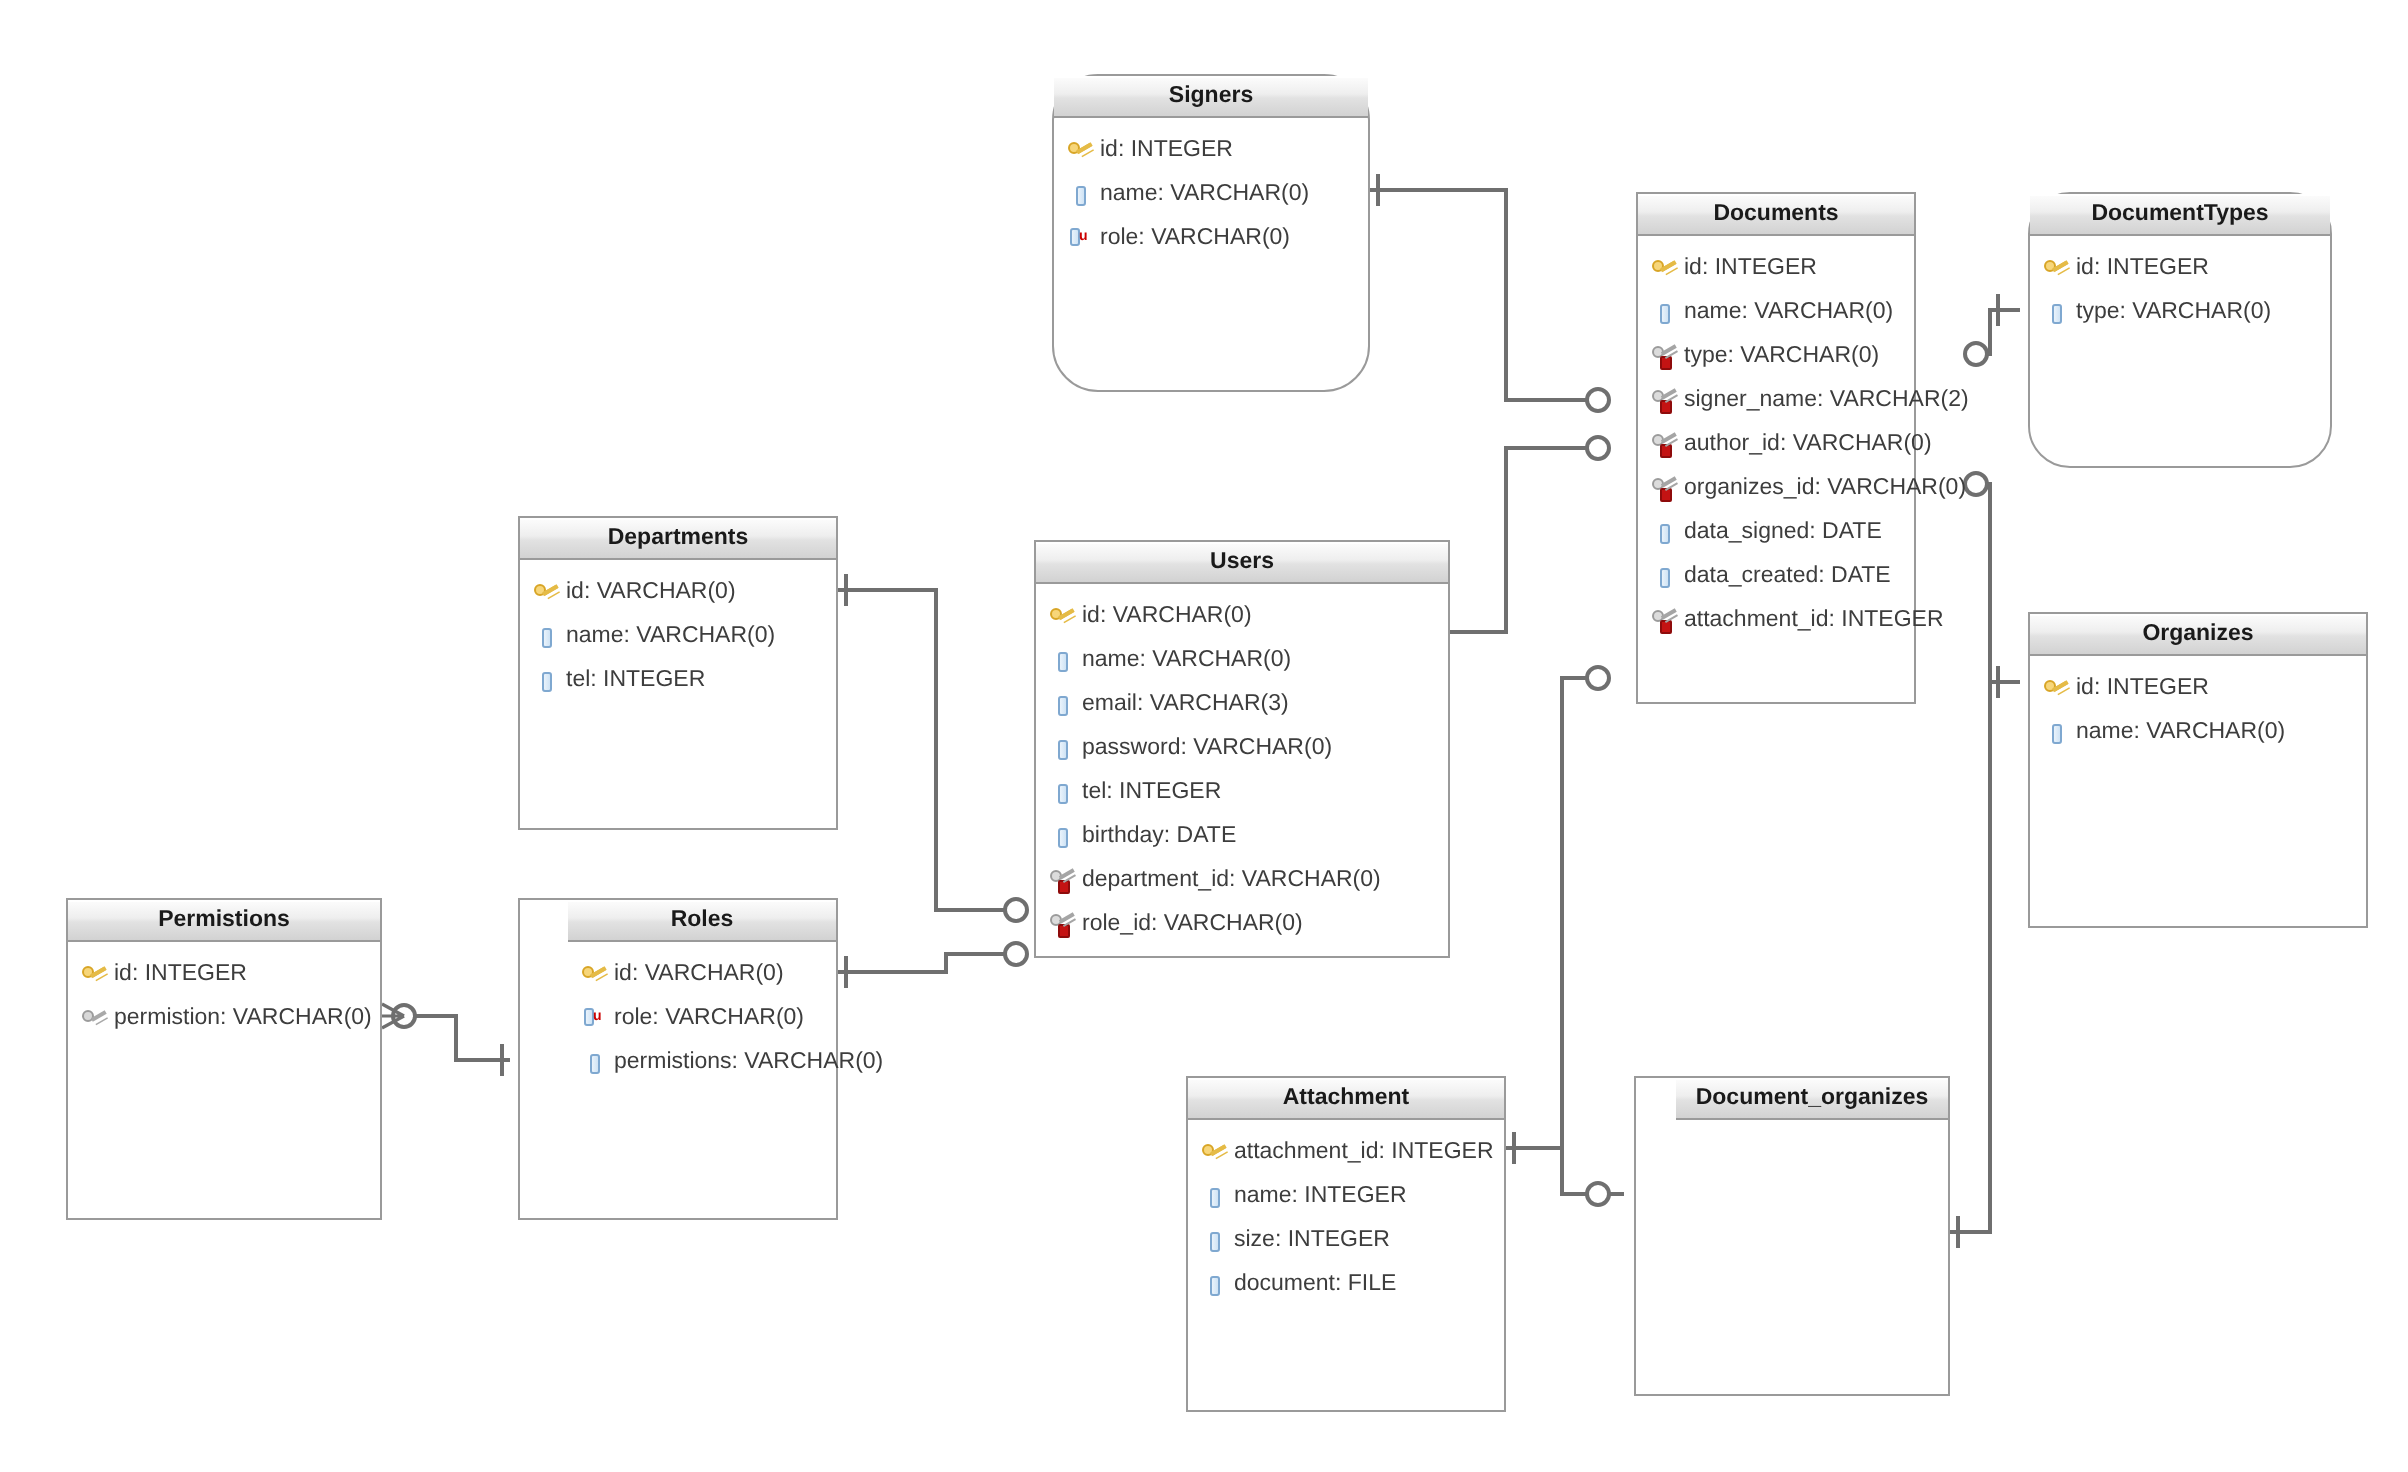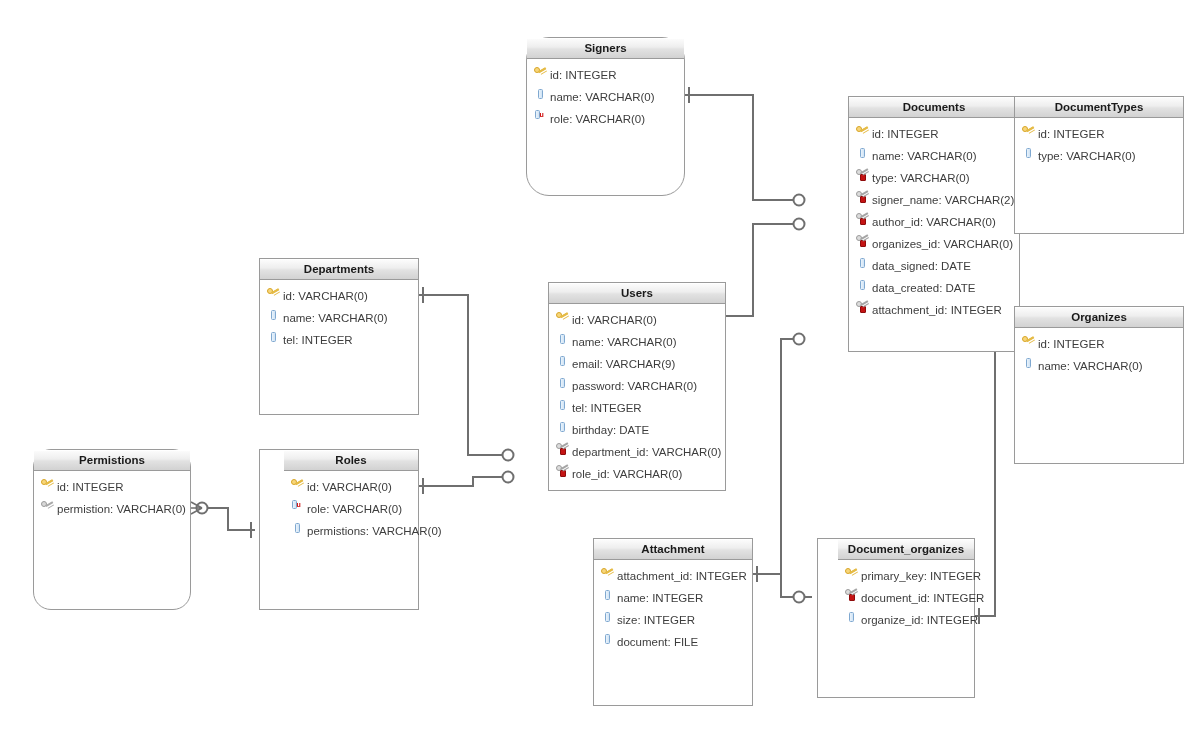--- a/index.html
+++ b/index.html
@@ -9,21 +9,21 @@
   svg.links{position:absolute;left:0;top:0;width:1204px;height:736px;pointer-events:none;}
 
   .table{position:absolute;background:#ffffff;border:1px solid #9a9a9a;
          box-sizing:border-box;z-index:3;}
   .thead{height:20px;line-height:20px;text-align:center;font-size:11.5px;font-weight:bold;
          color:#1a1a1a;border-bottom:1px solid #9a9a9a;
          background:linear-gradient(to bottom,#fdfdfd 0%,#eeeeee 45%,#e2e2e2 55%,#d2d2d2 100%);
          box-shadow:inset 0 1px 0 #ffffff;}
   .tbody{padding:5px 0 0 0;}
   .row{height:22px;line-height:22px;font-size:11.5px;color:#3d3d3d;white-space:nowrap;
-       padding-left:7px;display:flex;}
+       padding-left:7px;display:flex;align-items:center;}
   .row .txt{margin-left:3px;}
   .ic{width:13px;height:14px;flex:0 0 13px;position:relative;display:inline-block;}
 
   
   .ic.pk::before{content:"";position:absolute;left:0px;top:3px;width:6px;height:6px;
      border:1.6px solid #d8a526;border-radius:50%;background:#f7d67a;box-sizing:border-box;}
   .ic.pk::after{content:"";position:absolute;left:5px;top:6.5px;width:8px;height:2.4px;
      background:#e5bb46;box-shadow:0 3px 0 -0.6px #e5bb46, -0.5px 0 0 0 #e5bb46;
      transform:rotate(-30deg);transform-origin:left center;}
 
@@ -125,21 +125,21 @@
           <div class="row">
             <span class="ic col"></span>
             <span class="txt">name: VARCHAR(0)</span>
           </div>
           <div class="row">
             <span class="ic uq"></span>
             <span class="txt">role: VARCHAR(0)</span>
           </div>
         </div>
       </div>
-      <div class="table" style="left: 848px; top: 96px; width: 172px; height: 256px;">
+      <div class="table" style="left: 818px; top: 96px; width: 140px; height: 256px;">
         <div class="thead">Documents</div>
         <div class="tbody">
           <div class="row">
             <span class="ic pk"></span>
             <span class="txt">id: INTEGER</span>
           </div>
           <div class="row">
             <span class="ic col"></span>
             <span class="txt">name: VARCHAR(0)</span>
           </div>
@@ -176,21 +176,21 @@
             <span class="txt">data_created: DATE</span>
           </div>
           <div class="row">
             <span class="ic fk">
               <i class="badge"></i>
             </span>
             <span class="txt">attachment_id: INTEGER</span>
           </div>
         </div>
       </div>
-      <div class="table" style="left: 1014px; top: 96px; width: 170px; height: 138px;">
+      <div class="table" style="left: 1014px; top: 96px; width: 152px; height: 138px; border-radius: 21px;">
         <div class="thead">DocumentTypes</div>
         <div class="tbody">
           <div class="row">
             <span class="ic pk"></span>
             <span class="txt">id: INTEGER</span>
           </div>
           <div class="row">
             <span class="ic col"></span>
             <span class="txt">type: VARCHAR(0)</span>
           </div>
@@ -219,34 +219,34 @@
           <div class="row">
             <span class="ic col"></span>
             <span class="txt">name: VARCHAR(0)</span>
           </div>
           <div class="row">
             <span class="ic col"></span>
             <span class="txt">tel: INTEGER</span>
           </div>
         </div>
       </div>
-      <div class="table" style="left: 517px; top: 282px; width: 178px; height: 209px; margin-left: 31px;">
+      <div class="table" style="left: 517px; top: 270px; width: 208px; height: 209px;">
         <div class="thead">Users</div>
         <div class="tbody">
           <div class="row">
             <span class="ic pk"></span>
             <span class="txt">id: VARCHAR(0)</span>
           </div>
           <div class="row">
             <span class="ic col"></span>
             <span class="txt">name: VARCHAR(0)</span>
           </div>
           <div class="row">
             <span class="ic col"></span>
-            <span class="txt">email: VARCHAR(9)</span>
+            <span class="txt">email: VARCHAR(3)</span>
           </div>
           <div class="row">
             <span class="ic col"></span>
             <span class="txt">password: VARCHAR(0)</span>
           </div>
           <div class="row">
             <span class="ic col"></span>
             <span class="txt">tel: INTEGER</span>
           </div>
           <div class="row">
@@ -260,21 +260,21 @@
             <span class="txt">department_id: VARCHAR(0)</span>
           </div>
           <div class="row">
             <span class="ic fk">
               <i class="badge"></i>
             </span>
             <span class="txt">role_id: VARCHAR(0)</span>
           </div>
         </div>
       </div>
-      <div class="table" style="left: 33px; top: 449px; width: 158px; height: 161px; border-radius: 18px;">
+      <div class="table" style="left: 33px; top: 449px; width: 158px; height: 161px;">
         <div class="thead">Permistions</div>
         <div class="tbody">
           <div class="row">
             <span class="ic pk"></span>
             <span class="txt">id: INTEGER</span>
           </div>
           <div class="row">
             <span class="ic pk2"></span>
             <span class="txt">permistion: VARCHAR(0)</span>
           </div>
@@ -313,32 +313,16 @@
             <span class="txt">size: INTEGER</span>
           </div>
           <div class="row">
             <span class="ic col"></span>
             <span class="txt">document: FILE</span>
           </div>
         </div>
       </div>
       <div class="table" style="left: 817px; top: 538px; width: 158px; height: 160px; padding-left: 20px;">
         <div class="thead">Document_organizes</div>
-        <div class="tbody">
-          <div class="row">
-            <span class="ic pk"></span>
-            <span class="txt">primary_key: INTEGER</span>
-          </div>
-          <div class="row">
-            <span class="ic fk">
-              <i class="badge"></i>
-            </span>
-            <span class="txt">document_id: INTEGER</span>
-          </div>
-          <div class="row">
-            <span class="ic col"></span>
-            <span class="txt">organize_id: INTEGER</span>
-          </div>
-        </div>
       </div>
     </div>
 
 </div>
 
 </body></html>

